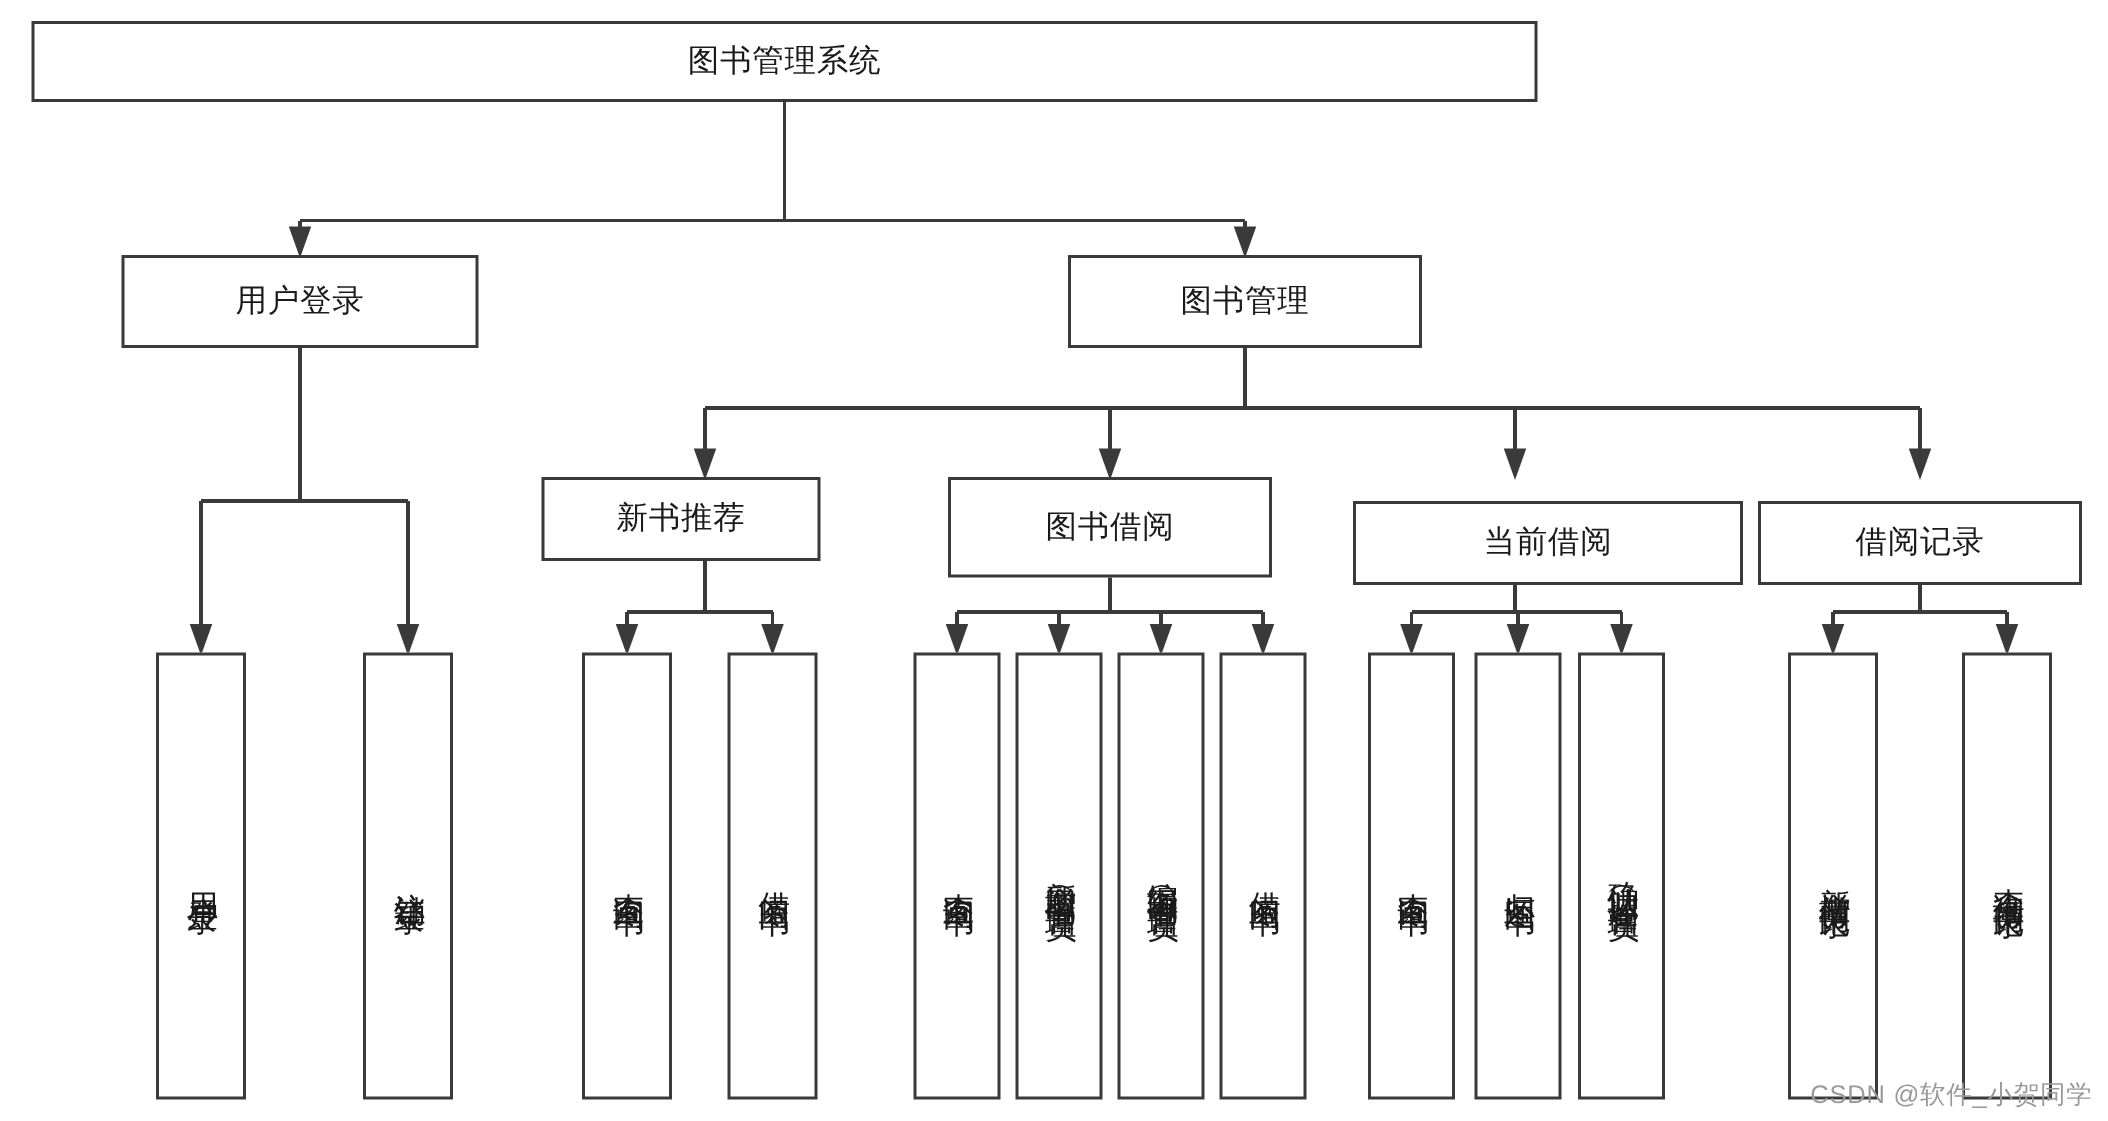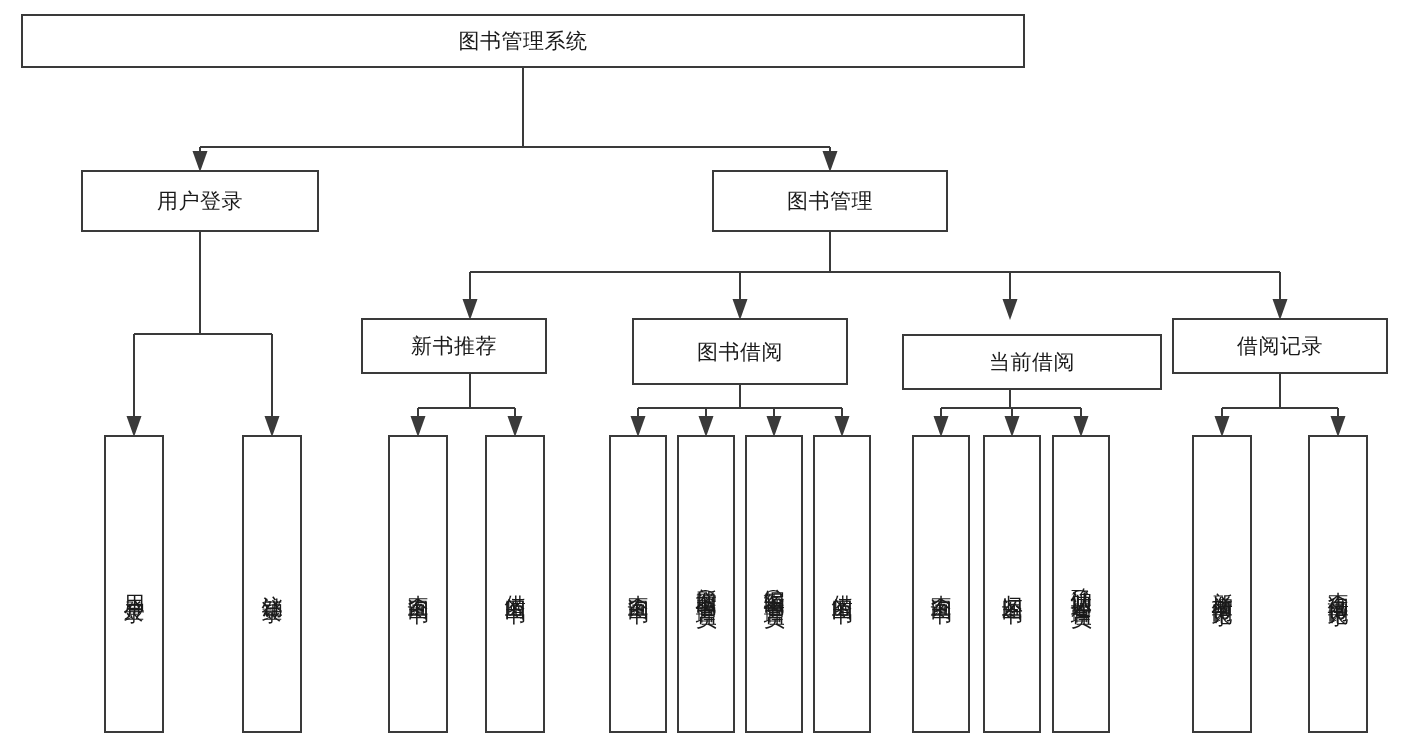--- a/index.html
+++ b/index.html
@@ -145,21 +145,21 @@
       </div>
       <div class="node horiz" style="left: 361px; top: 318px; width: 186px; height: 56px;">
         <span class="htext">新书推荐</span>
       </div>
       <div class="node horiz" style="left: 632px; top: 318px; width: 216px; height: 67px;">
         <span class="htext">图书借阅</span>
       </div>
       <div class="node horiz" style="left: 902px; top: 334px; width: 260px; height: 56px;">
         <span class="htext">当前借阅</span>
       </div>
-      <div class="node horiz" style="left: 1172px; top: 318px; width: 216px; height: 56px;">
+      <div class="node horiz" style="left: 1172px; top: 334px; width: 216px; height: 56px;">
         <span class="htext">借阅记录</span>
       </div>
       <div class="node vert" style="left: 104px; top: 435px; width: 60px; height: 298px;">
         <span class="vtext">用户登录</span>
       </div>
       <div class="node vert" style="left: 242px; top: 435px; width: 60px; height: 298px;">
         <span class="vtext">注销登录</span>
       </div>
       <div class="node vert" style="left: 388px; top: 435px; width: 60px; height: 298px;">
         <span class="vtext">查询图书</span>
@@ -189,13 +189,14 @@
         <span class="vtext">确认归还（管理员）</span>
       </div>
       <div class="node vert" style="left: 1192px; top: 435px; width: 60px; height: 298px;">
         <span class="vtext">新增借阅记录</span>
       </div>
       <div class="node vert" style="left: 1308px; top: 435px; width: 60px; height: 298px;">
         <span class="vtext">查询借阅记录</span>
       </div>
     </div>
 
+  <div id="watermark">CSDN @软件_小贺同学</div>
 </div>
 
 </body></html>

